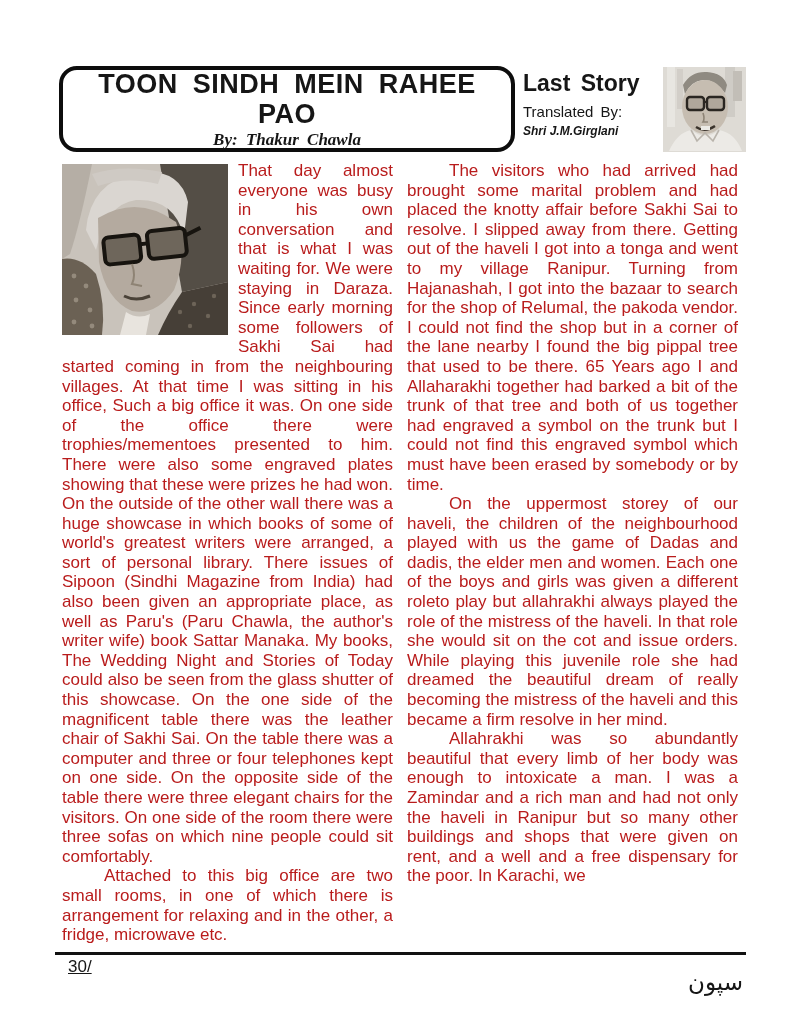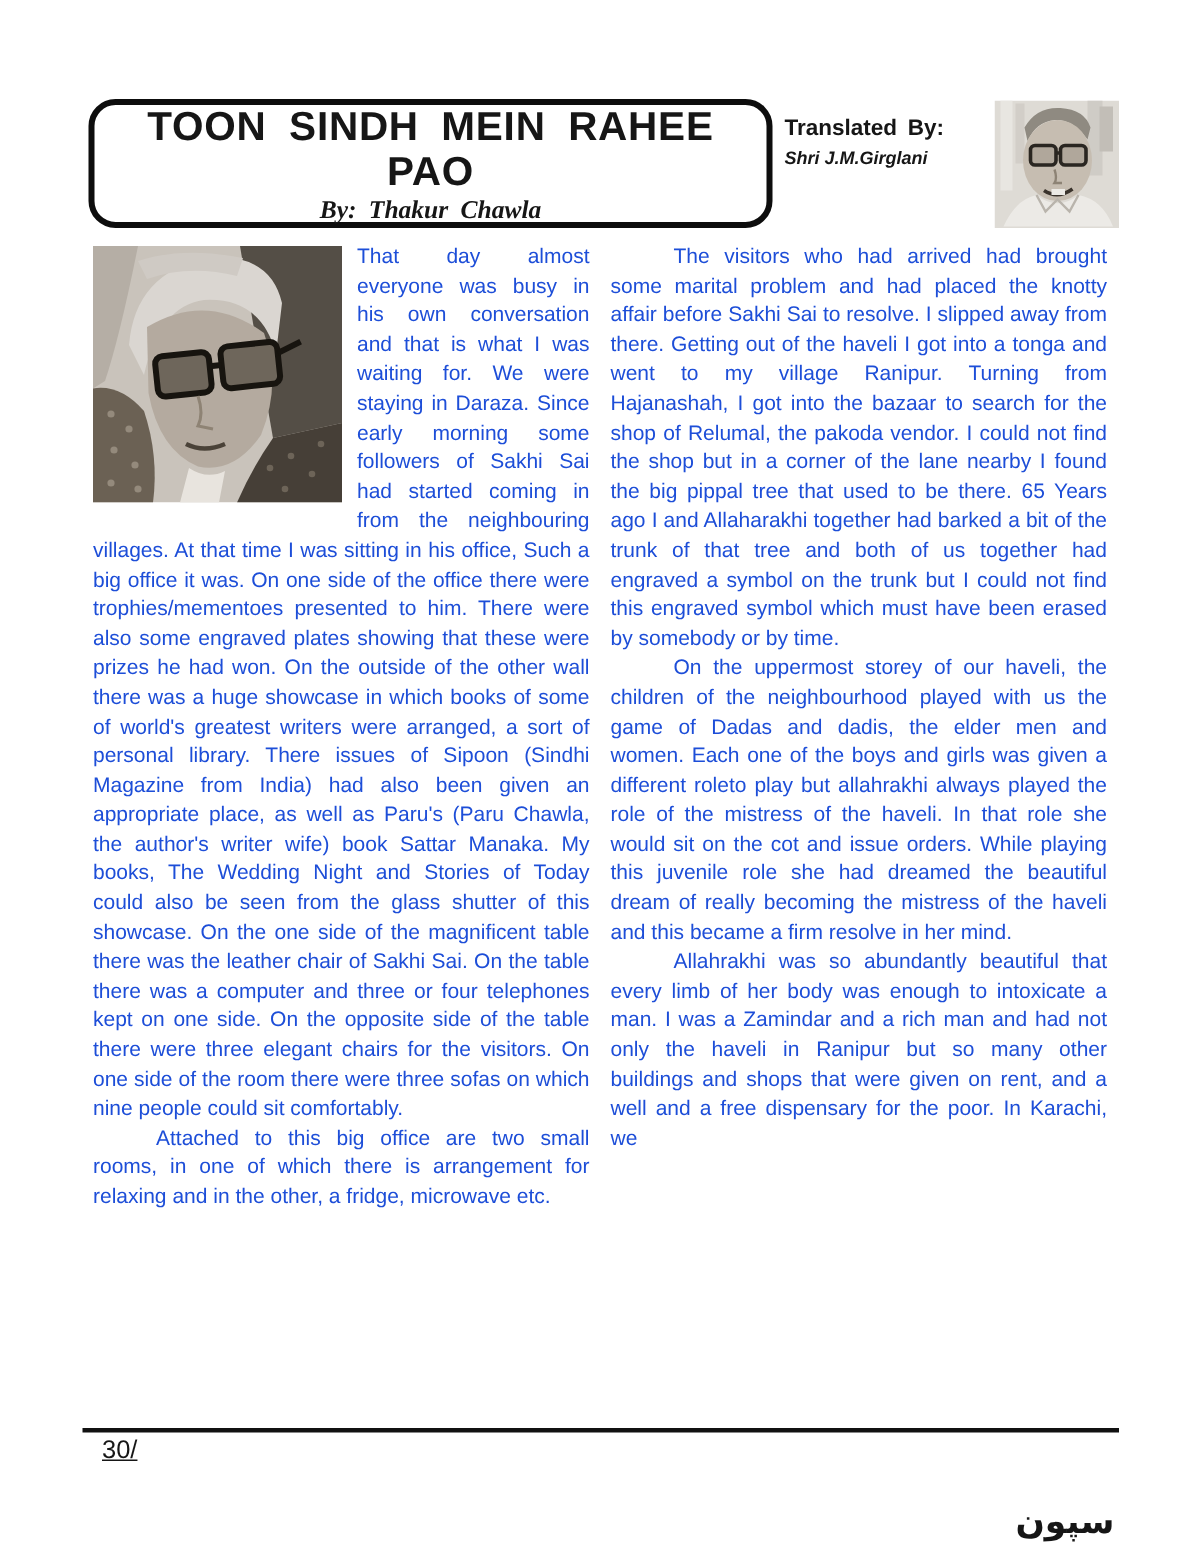--- a/index.html
+++ b/index.html
@@ -18,60 +18,61 @@
     font-size:27px; font-weight:700; text-align:center;
     letter-spacing:0.5px; word-spacing:7px; line-height:30px; margin-top:0;
   }
   .subtitle, .byline {
     font-family:"Liberation Serif", serif; font-style:italic; font-weight:700;
     font-size:17px; text-align:center; word-spacing:4px; line-height:21px;
   }
 
   .header-right { position:absolute; left:523px; top:70px; width:140px; }
   .story-label { font-size:23px; font-weight:700; word-spacing:4px; line-height:26px; }
-  .translated-label { font-size:15px; font-weight:700; word-spacing:3px; margin-top:7px; }
+  .translated-label { font-size:15px; font-weight:400; word-spacing:3px; margin-top:7px; }
   .translator-name { font-size:12px; font-weight:700; font-style:italic; margin-top:4px; }
 
   .translator-photo { position:absolute; left:663px; top:67px; width:83px; height:85px; }
   .translator-photo svg { display:block; }
 
   
   .columns { position:absolute; left:62px; top:161px; width:677px; display:flex; gap:14px; }
   .column {
-    width:331px; font-size:14px; line-height:19.6px; text-align:justify;
-    color:#1d4ed8;
+    width:331px; font-size:17px; line-height:19.6px; text-align:justify;
+    color:#b91c1c;
   }
   .column p { margin:0; }
   .column p.indented { text-indent:42px; }
 
   .author-photo { float:left; width:166px; height:171px; margin:3px 10px 3px 0; }
   .author-photo svg { display:block; }
 
   
   .footer-rule {
     position:absolute; left:55px; top:952px; width:691px; height:0;
     border-top:3px solid #111;
   }
   .page-number { position:absolute; left:68px; top:957px; font-size:17px;text-decoration:underline; }
   .magazine-title {
-    position:absolute; right:57px; top:1002px; font-size:23px; font-weight:700;
+    position:absolute; right:57px; top:969px; font-size:23px; font-weight:400;
     font-family:"DejaVu Sans", sans-serif; direction:rtl;
   }
 </style>
 </head>
 <body>
 
 <div class="page">
 
   <div class="title-box">
     <div class="title">TOON SINDH MEIN RAHEE PAO</div>
     <div class="byline">By: Thakur Chawla</div>
   </div>
 
   <div class="header-right">
+    <div class="story-label">Last Story</div>
     <div class="translated-label">Translated By:</div>
     <div class="translator-name">Shri J.M.Girglani</div>
   </div>
 
   <div class="translator-photo">
     <svg width="83" height="85" viewBox="0 0 83 85" xmlns="http://www.w3.org/2000/svg">
       <rect width="83" height="85" fill="#dedbd5"></rect>
       <rect x="4" y="0" width="8" height="60" fill="#e8e6e1"></rect>
       <rect x="62" y="0" width="10" height="50" fill="#cfccc6"></rect>
       <rect x="14" y="2" width="6" height="40" fill="#d2cec8"></rect>

